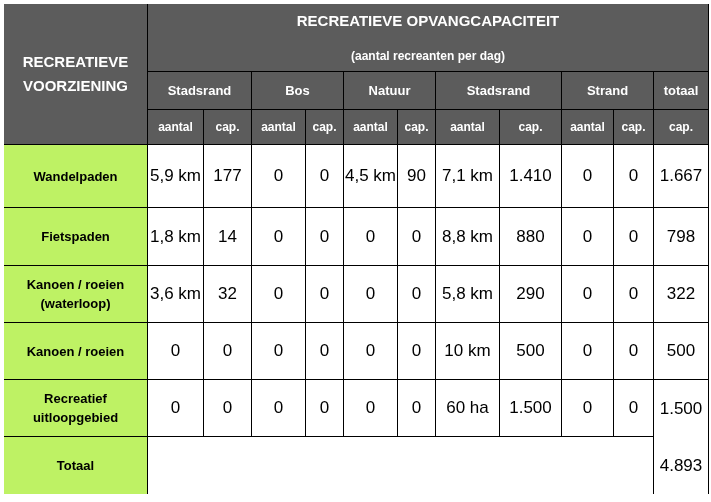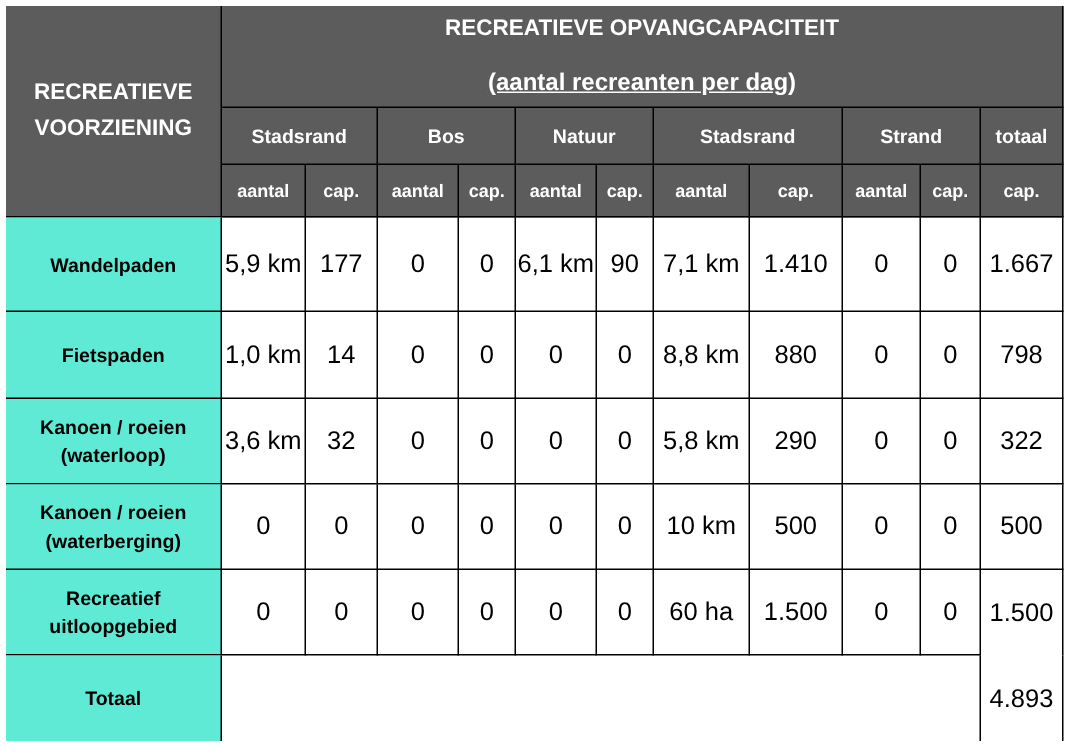--- a/index.html
+++ b/index.html
@@ -17,25 +17,25 @@
     box-sizing:border-box;display:flex;align-items:center;justify-content:center;
     text-align:center;
   }
   .br{border-right:1px solid #000;}
   .bb{border-bottom:1px solid #000;}
   
   .hdr{background:#5c5c5c;color:#ffffff;font-weight:bold;}
   .h-label{grid-column:1;grid-row:1 / 4;flex-direction:column;font-size:15px;line-height:24px;}
   .h-title{grid-column:2 / 13;grid-row:1;flex-direction:column;gap:20px;}
   .h-title .t1{font-size:15px;}
-  .h-title .t2{font-size:16px;text-decoration:underline;}
+  .h-title .t2{font-size:12px;}
   .h-group{grid-row:2;font-size:13px;}
   .h-sub{grid-row:3;font-size:12px;}
   
-  .lbl{font-weight:bold;font-size:13px;flex-direction:column;line-height:19px;background:#5eead4;}
+  .lbl{font-weight:bold;font-size:13px;flex-direction:column;line-height:19px;background:#bef264;}
   .val{font-size:17px;}
   .empty-span{grid-column:2 / 12;}
 </style>
 </head>
 <body>
 
 <div class="page">
   <div class="tbl">
 
     <div class="cell hdr h-label br bb">
@@ -67,32 +67,32 @@
     <div class="cell hdr h-sub br bb" style="grid-column:11;">cap.</div>
     <div class="cell hdr h-sub br bb" style="grid-column:12;">cap.</div>
 
     <div class="cell lbl br bb" style="grid-row:4;grid-column:1;">
       <span>Wandelpaden</span>
     </div>
     <div class="cell val br bb" style="grid-row:4;">5,9 km</div>
     <div class="cell val br bb" style="grid-row:4;">177</div>
     <div class="cell val br bb" style="grid-row:4;">0</div>
     <div class="cell val br bb" style="grid-row:4;">0</div>
-    <div class="cell val br bb" style="grid-row:4;">6,1 km</div>
+    <div class="cell val br bb" style="grid-row:4;">4,5 km</div>
     <div class="cell val br bb" style="grid-row:4;">90</div>
     <div class="cell val br bb" style="grid-row:4;">7,1 km</div>
     <div class="cell val br bb" style="grid-row:4;">1.410</div>
     <div class="cell val br bb" style="grid-row:4;">0</div>
     <div class="cell val br bb" style="grid-row:4;">0</div>
     <div class="cell val br bb" style="grid-row:4;">1.667</div>
 
     <div class="cell lbl br bb" style="grid-row:5;grid-column:1;">
       <span>Fietspaden</span>
     </div>
-    <div class="cell val br bb" style="grid-row:5;">1,0 km</div>
+    <div class="cell val br bb" style="grid-row:5;">1,8 km</div>
     <div class="cell val br bb" style="grid-row:5;">14</div>
     <div class="cell val br bb" style="grid-row:5;">0</div>
     <div class="cell val br bb" style="grid-row:5;">0</div>
     <div class="cell val br bb" style="grid-row:5;">0</div>
     <div class="cell val br bb" style="grid-row:5;">0</div>
     <div class="cell val br bb" style="grid-row:5;">8,8 km</div>
     <div class="cell val br bb" style="grid-row:5;">880</div>
     <div class="cell val br bb" style="grid-row:5;">0</div>
     <div class="cell val br bb" style="grid-row:5;">0</div>
     <div class="cell val br bb" style="grid-row:5;">798</div>
@@ -108,21 +108,20 @@
     <div class="cell val br bb" style="grid-row:6;">0</div>
     <div class="cell val br bb" style="grid-row:6;">0</div>
     <div class="cell val br bb" style="grid-row:6;">5,8 km</div>
     <div class="cell val br bb" style="grid-row:6;">290</div>
     <div class="cell val br bb" style="grid-row:6;">0</div>
     <div class="cell val br bb" style="grid-row:6;">0</div>
     <div class="cell val br bb" style="grid-row:6;">322</div>
 
     <div class="cell lbl br bb" style="grid-row:7;grid-column:1;">
       <span>Kanoen / roeien</span>
-      <span>(waterberging)</span>
     </div>
     <div class="cell val br bb" style="grid-row:7;">0</div>
     <div class="cell val br bb" style="grid-row:7;">0</div>
     <div class="cell val br bb" style="grid-row:7;">0</div>
     <div class="cell val br bb" style="grid-row:7;">0</div>
     <div class="cell val br bb" style="grid-row:7;">0</div>
     <div class="cell val br bb" style="grid-row:7;">0</div>
     <div class="cell val br bb" style="grid-row:7;">10 km</div>
     <div class="cell val br bb" style="grid-row:7;">500</div>
     <div class="cell val br bb" style="grid-row:7;">0</div>

